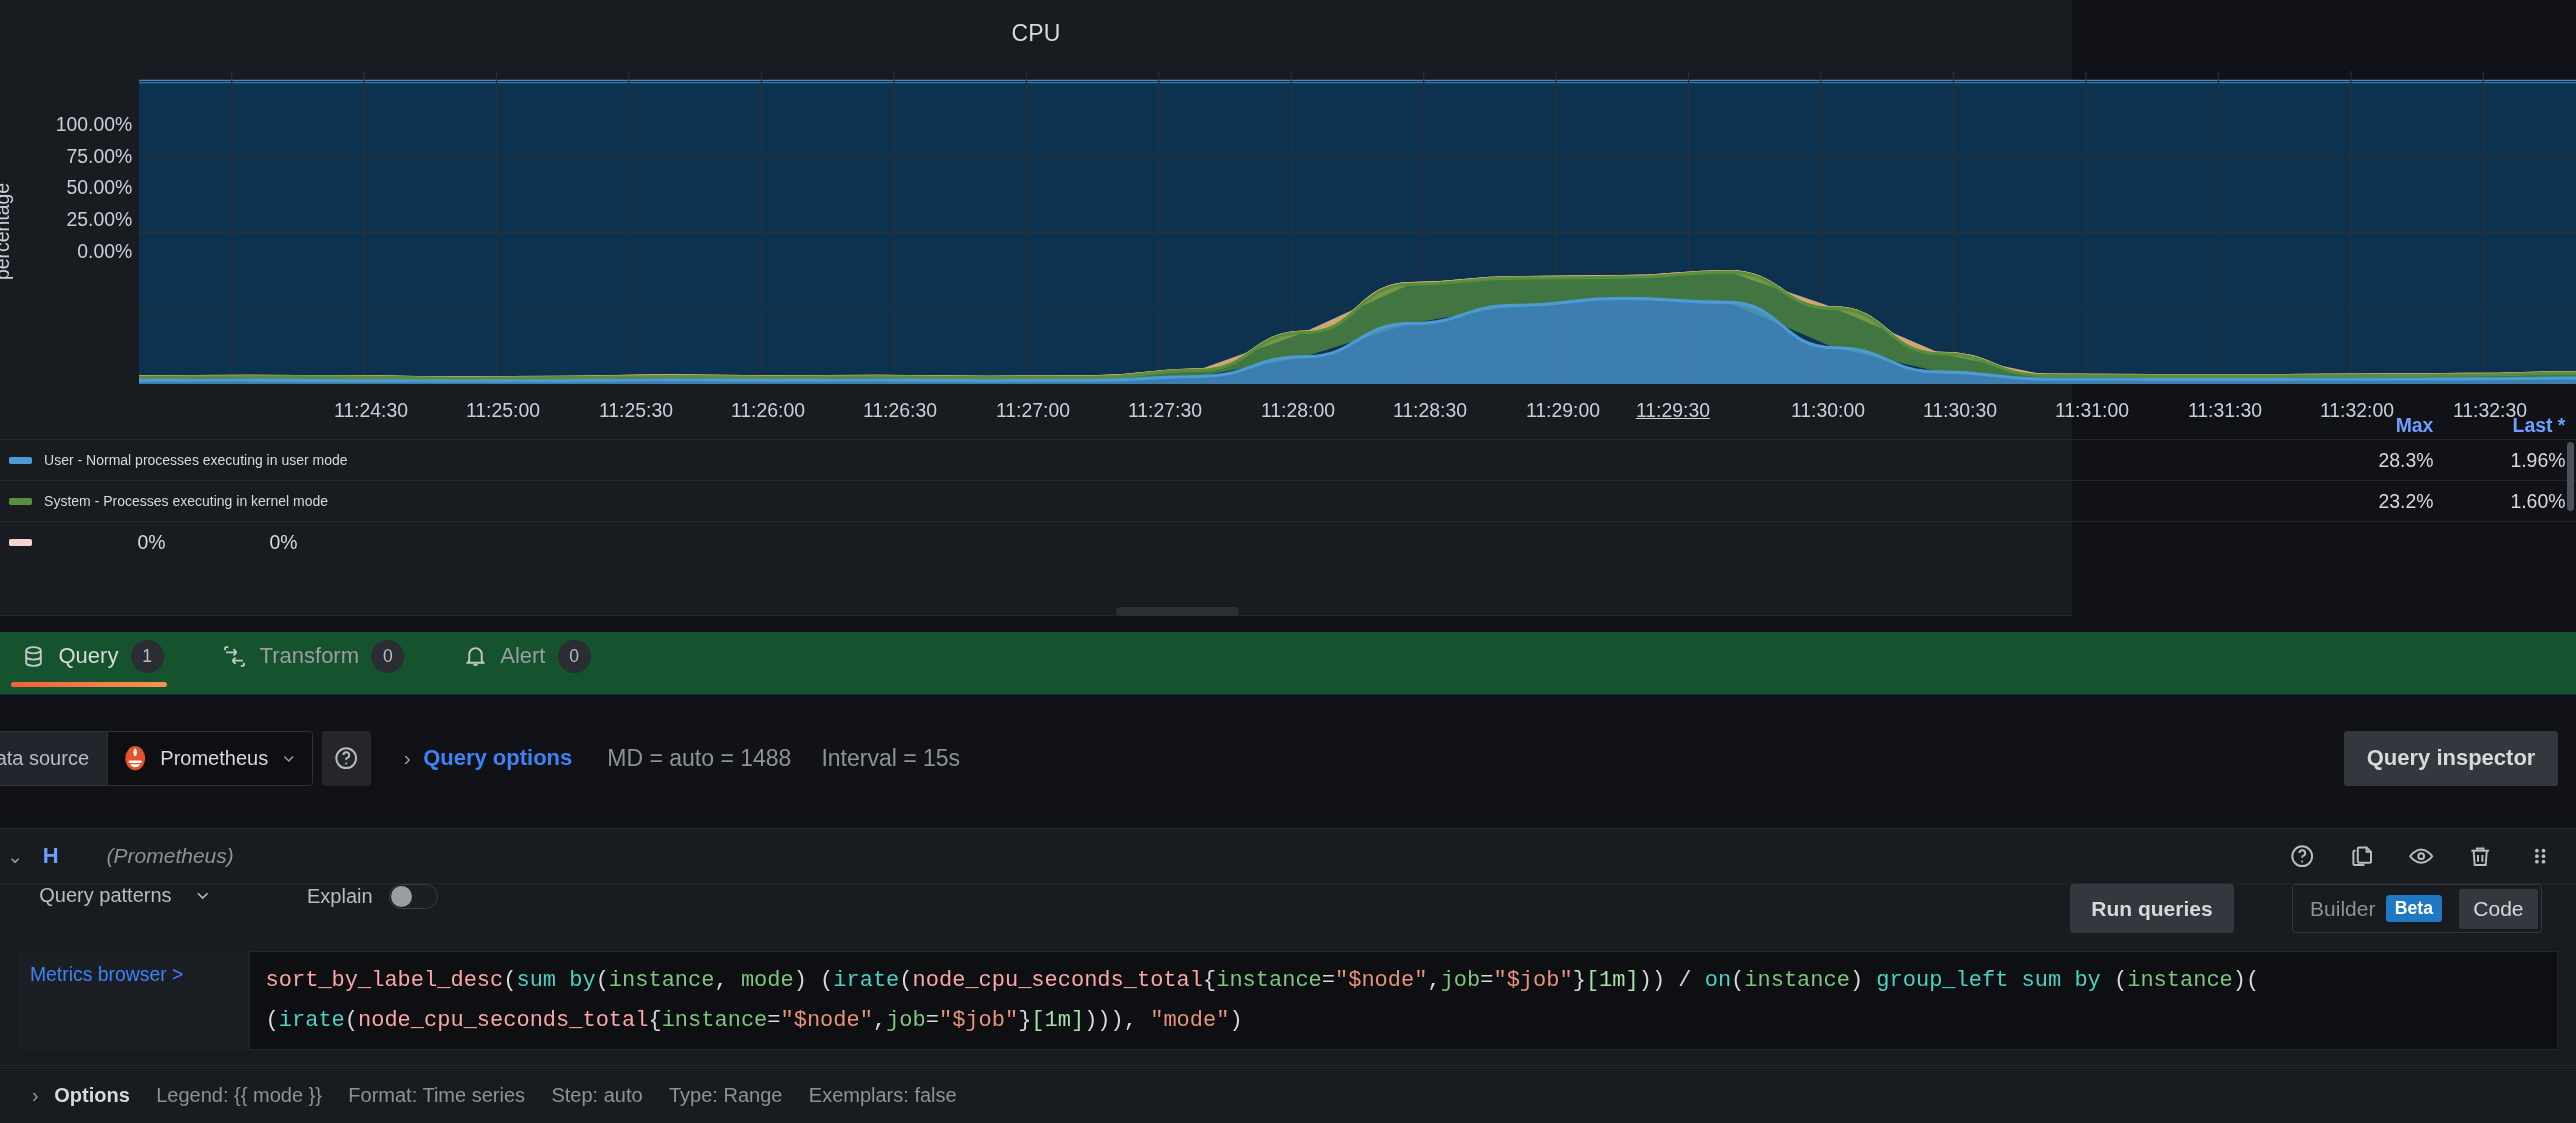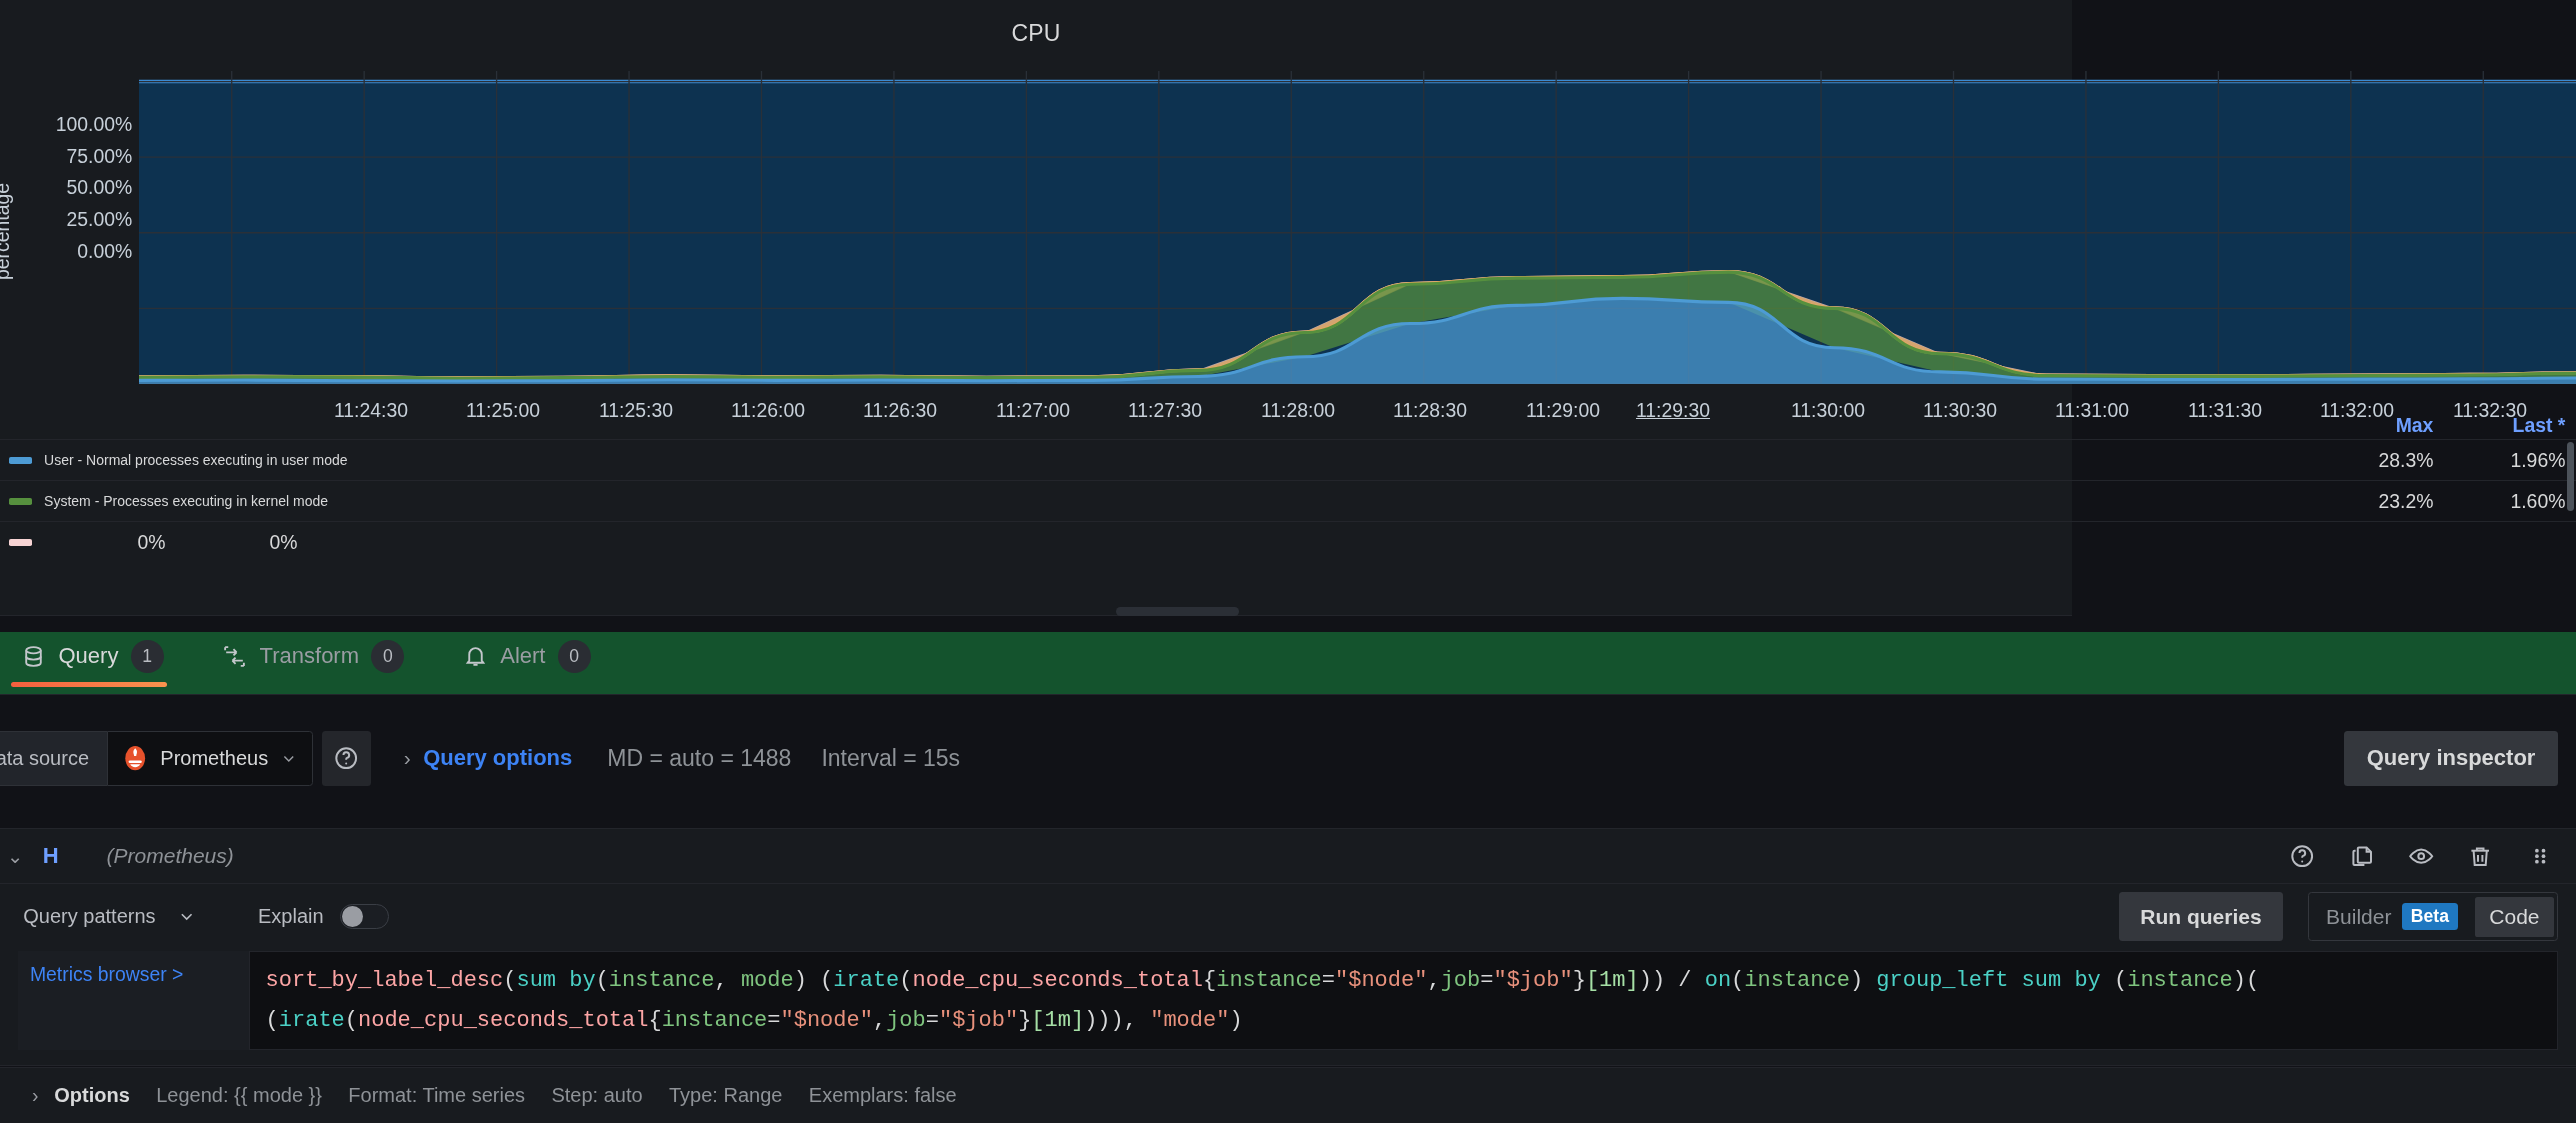--- a/index.html
+++ b/index.html
@@ -163,21 +163,21 @@
   }
   .qhead-chev { font-size: 19.4px; color: #9a9da3; margin-left: -7px; margin-right: 19.4px; }
   .qref {
     font-size: 22px; font-weight: 700; color: #6e9fff; margin-right: 48px;
   }
   .qds { font-size: 21px; color: #8e9297; font-style: italic; }
   .qicons { margin-left: auto; display: flex; align-items: center; gap: 33px; padding-right: 8.8px; }
   .qicon { width: 26.4px; height: 26.4px; color: #b9bcc2; cursor: pointer; }
 
   .qcard-toolbar {
-    display: flex; align-items: center; height: 65px; padding: 0 18px;
+    display: flex; align-items: flex-start; height: 65px; padding: 0 34px; gap: 33px;
   }
   .qpatterns {
     display: flex; align-items: center; gap: 21px;
     font-size: 20px; color: #b9bcc2; cursor: pointer; padding-left: 5.3px;
   }
   .explain-wrap { display: flex; align-items: center; gap: 16px; margin-left: 62px; }
   .explain-label { font-size: 20px; color: #b9bcc2; }
   .toggle {
     width: 49px; height: 25px; border-radius: 12.3px;
     background: #1b1e23; border: 0.9px solid #3a3e45; position: relative; cursor: pointer;

